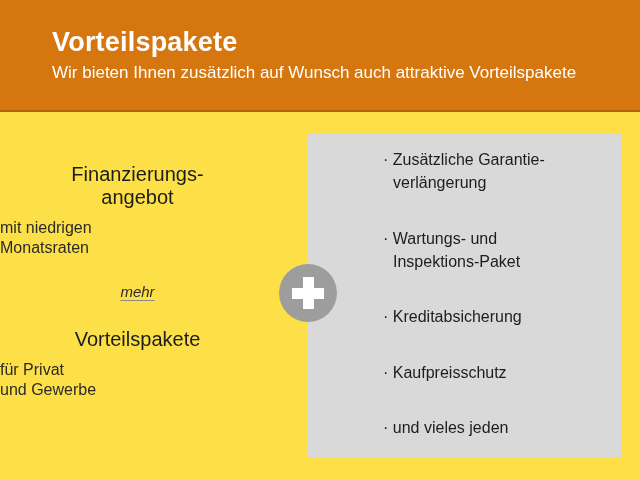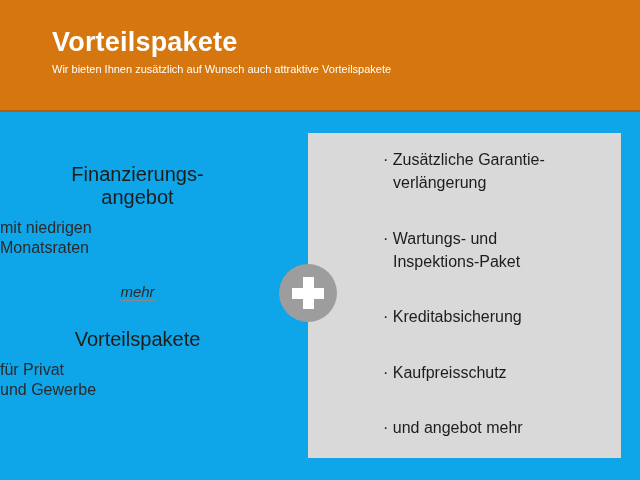--- a/index.html
+++ b/index.html
@@ -5,21 +5,21 @@
   * { margin: 0; padding: 0; box-sizing: border-box; }
   html, body { background: #ffffff; }
   body {
     font-family: "Liberation Sans", "DejaVu Sans", sans-serif;
     color: #1d1d1b;
   }
   .slide {
     position: relative;
     width: 640px;
     height: 480px;
-    background: #0ea5e9;
+    background: #fde047;
     overflow: hidden;
   }
 
   
   .header {
     position: absolute;
     left: 0; top: 0;
     width: 640px; height: 112px;
     background: #d5760e;
     border-bottom: 2px solid #af620b;
@@ -29,21 +29,21 @@
     left: 52px; top: 27px;
     font-size: 27px;
     font-weight: bold;
     color: #ffffff;
     letter-spacing: 0.2px;
     white-space: nowrap;
   }
   .header-subtitle {
     position: absolute;
     left: 52px; top: 63px;
-    font-size: 11px;
+    font-size: 17px;
     color: #ffffff;
     white-space: nowrap;
   }
 
   
   .left-col {
     position: absolute;
     left: 0; top: 112px;
     width: 275px; height: 368px;
   }
@@ -150,21 +150,21 @@
   </div>
 
   <div class="benefits-panel">
     <ul class="benefits-list">
       <li><span class="bullet-glyph">·</span> <span class="benefit-text">Zusätzliche Garantie-
 verlängerung</span></li>
       <li><span class="bullet-glyph">·</span> <span class="benefit-text">Wartungs- und
 Inspektions-Paket</span></li>
       <li><span class="bullet-glyph">·</span> <span class="benefit-text">Kreditabsicherung</span></li>
       <li><span class="bullet-glyph">·</span> <span class="benefit-text">Kaufpreisschutz</span></li>
-      <li><span class="bullet-glyph">·</span> <span class="benefit-text">und angebot mehr</span></li>
+      <li><span class="bullet-glyph">·</span> <span class="benefit-text">und vieles jeden</span></li>
     </ul>
   </div>
 
   <div class="plus-badge">
     <span class="bar-h"></span>
     <span class="bar-v"></span>
   </div>
 
 </div>
 

